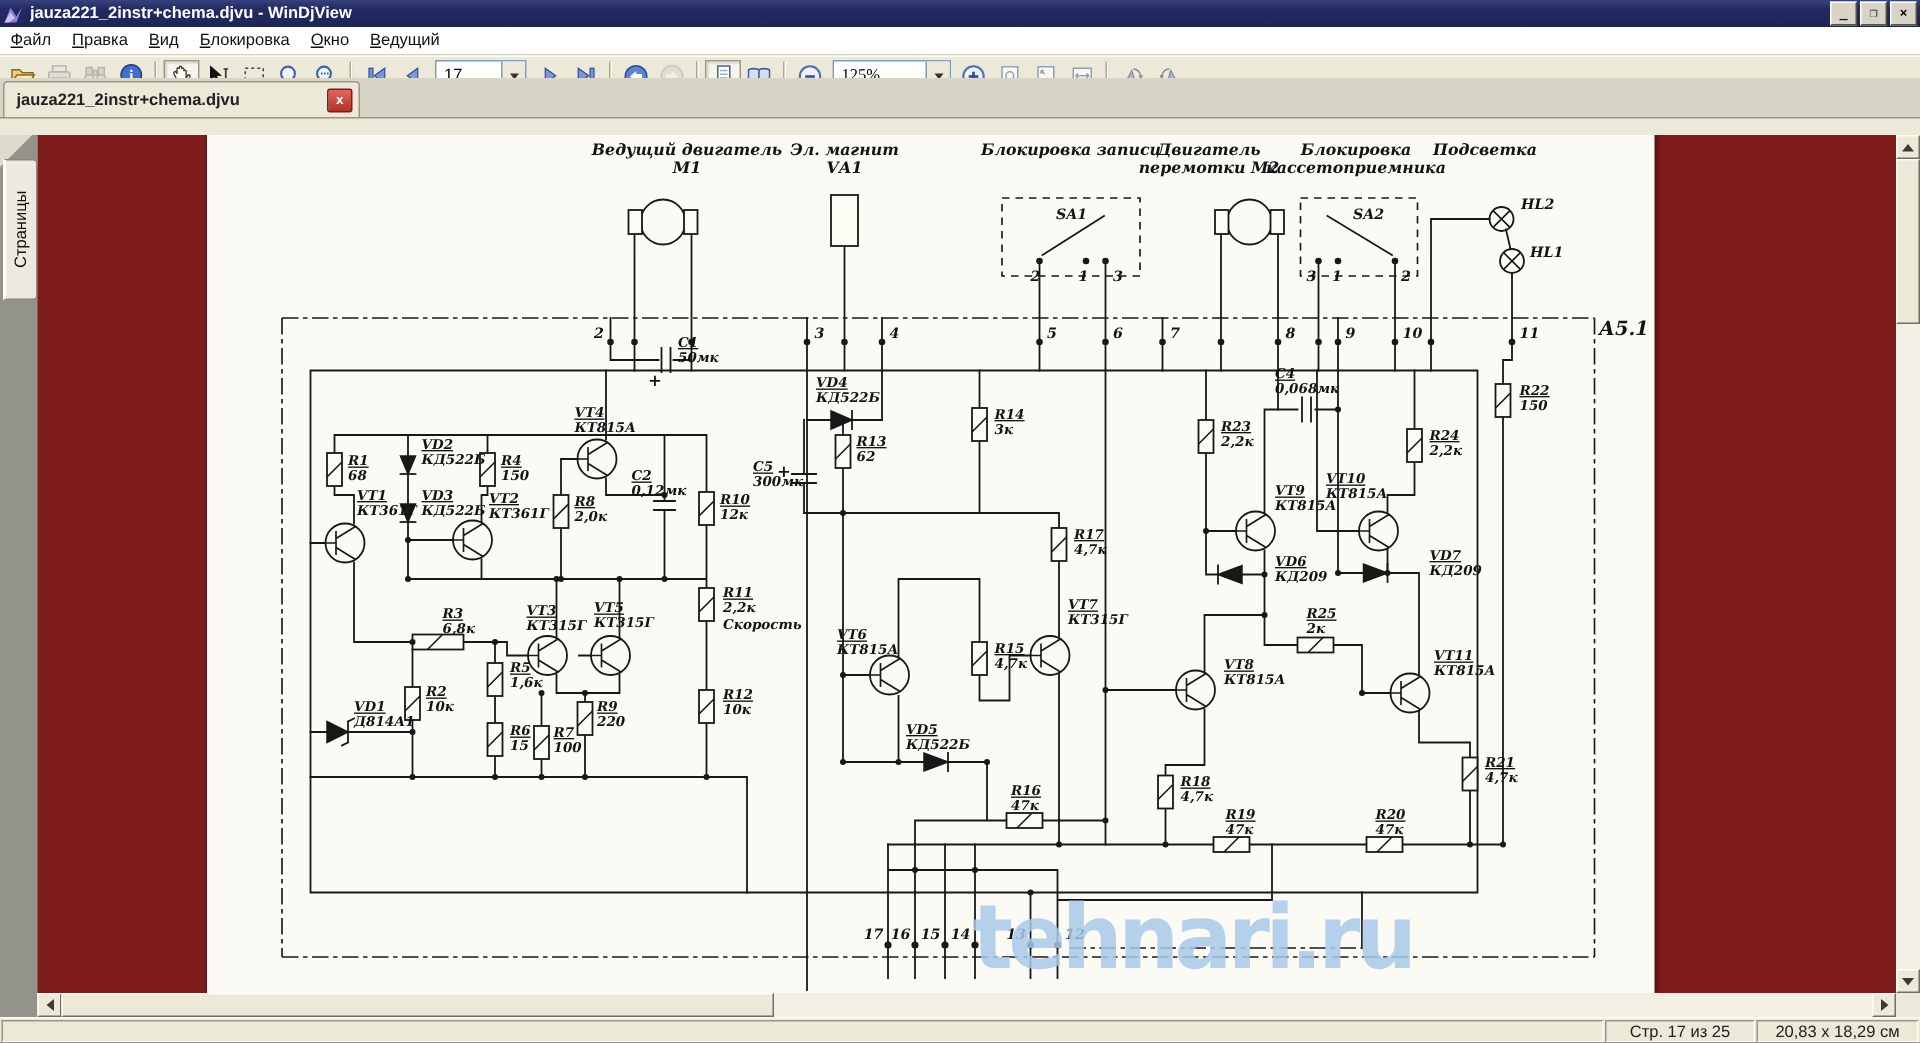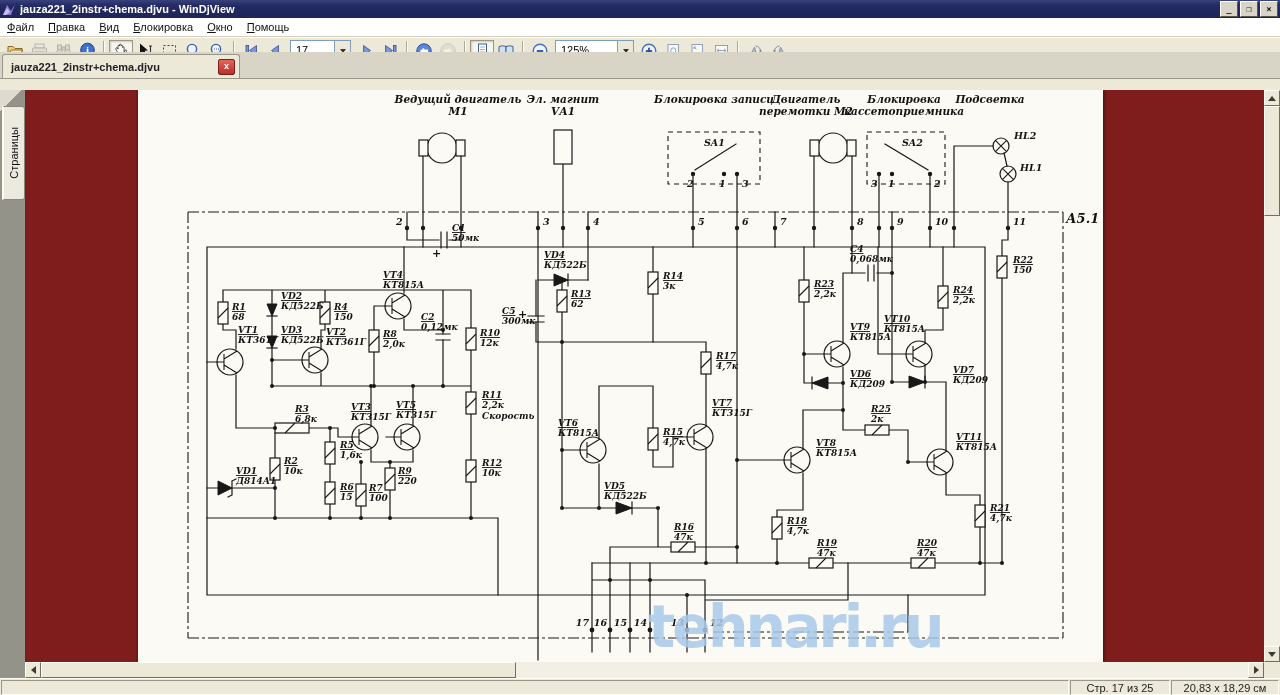--- a/index.html
+++ b/index.html
@@ -117,21 +117,21 @@
       <div class="winbtn">×</div>
     </div>
   </div>
 
   <div class="menubar">
     <span class="menu-item">Файл</span>
     <span class="menu-item">Правка</span>
     <span class="menu-item">Вид</span>
     <span class="menu-item">Блокировка</span>
     <span class="menu-item">Окно</span>
-    <span class="menu-item">Помощь</span>
+    <span class="menu-item">Ведущий</span>
   </div>
 
   <div class="toolbar">
     <div class="tbtn">
       <svg width="17" height="17">
         <path d="M1,13 V4.5 h5 l2,2 h7 v6.5 z" fill="#f2cd72" stroke="#8a6a20"></path>
         <path d="M1,13 l3.2-5 h11.6 l-3.2,5 z" fill="#ffe9a8" stroke="#8a6a20"></path>
       </svg>
     </div>
     <div class="tbtn disabled">
@@ -243,21 +243,21 @@
       </svg>
     </div>
     <div class="tsep"></div>
     <div class="tbtn">
       <svg width="18" height="18">
         <circle cx="9" cy="9" r="6.8" fill="#eef4fd" stroke="#4a6fb8" stroke-width="1.4"></circle>
         <line x1="5.8" y1="9" x2="12.2" y2="9" stroke="#2c4f9c" stroke-width="1.8"></line>
       </svg>
     </div>
     <div class="combo">
-      <div class="cval" style="width:52px;">125%</div>
+      <div class="cval" style="width:52px;font-family:Liberation Serif, serif;">125%</div>
       <div class="cbtn">
           <div class="tri-dn"></div>
         </div>
     </div>
     <div class="tbtn">
       <svg width="18" height="18">
         <circle cx="9" cy="9" r="6.8" fill="#eef4fd" stroke="#4a6fb8" stroke-width="1.4"></circle>
         <line x1="5.8" y1="9" x2="12.2" y2="9" stroke="#2c4f9c" stroke-width="1.8"></line>
         <line x1="9" y1="5.8" x2="9" y2="12.2" stroke="#2c4f9c" stroke-width="1.8"></line>
       </svg>

